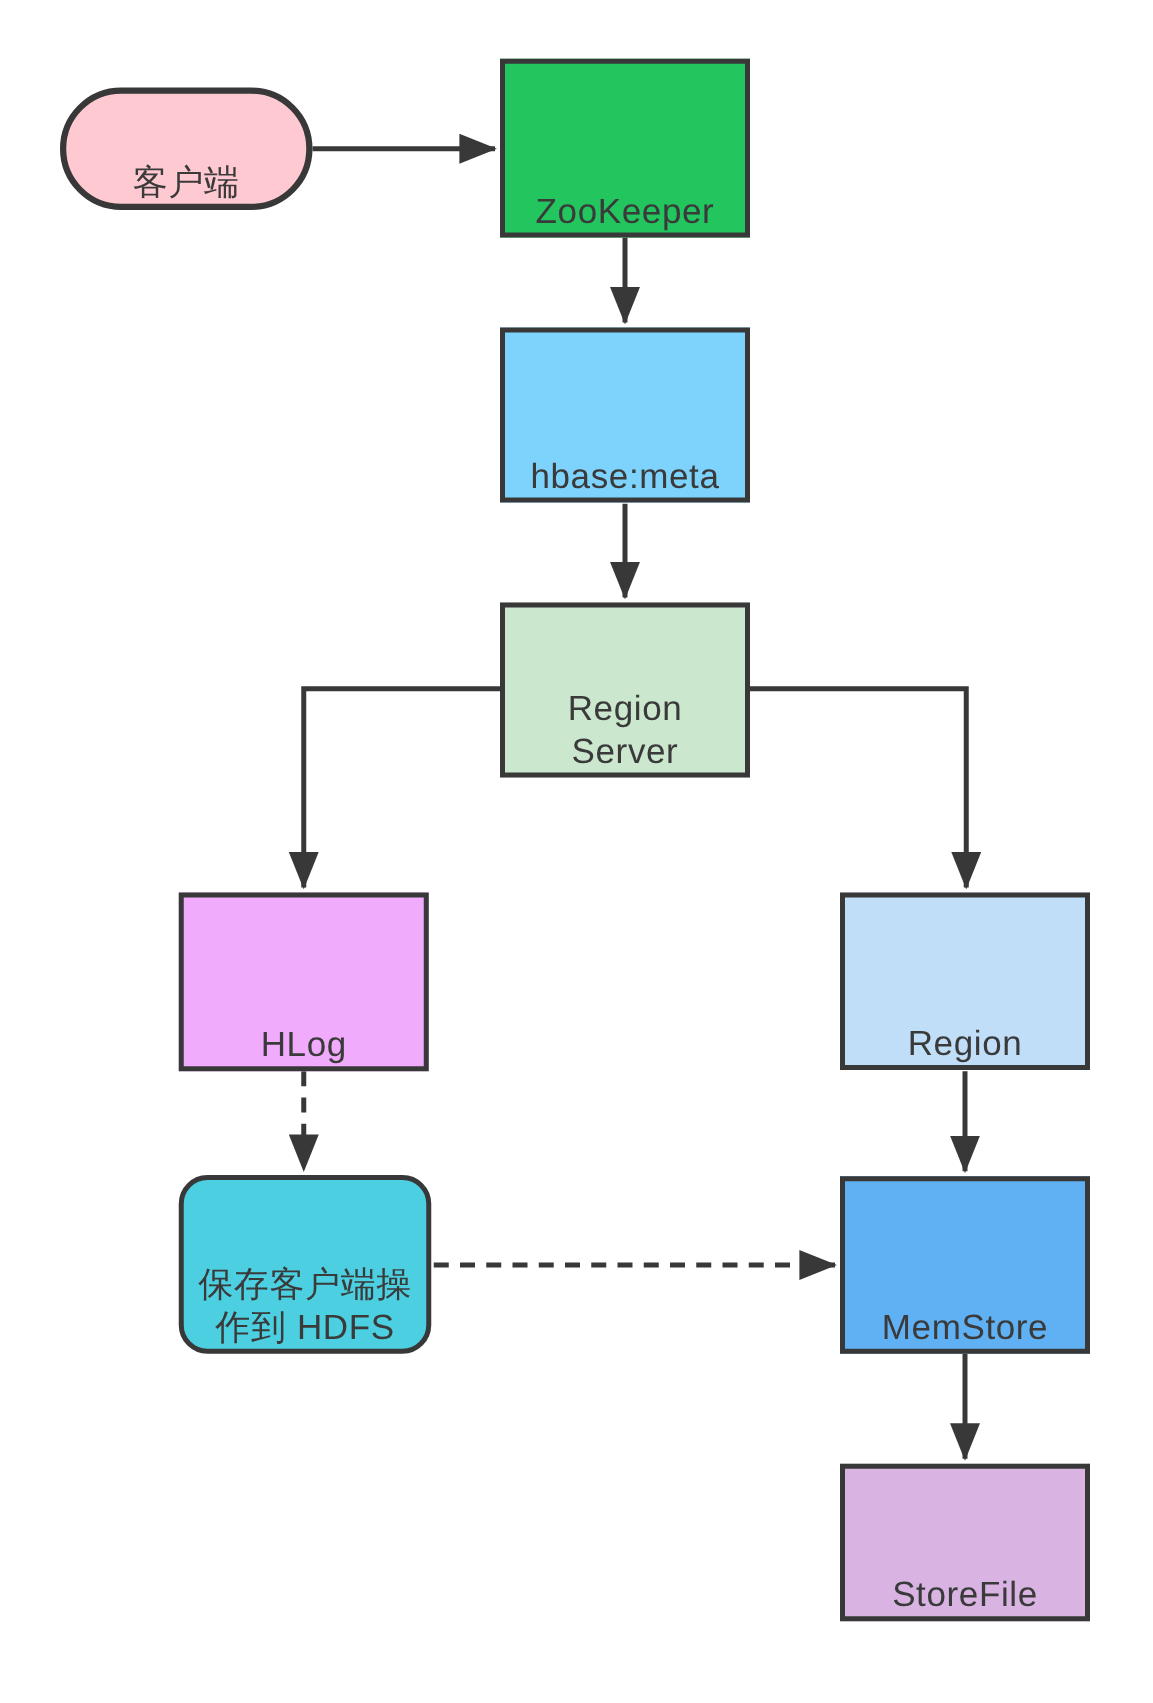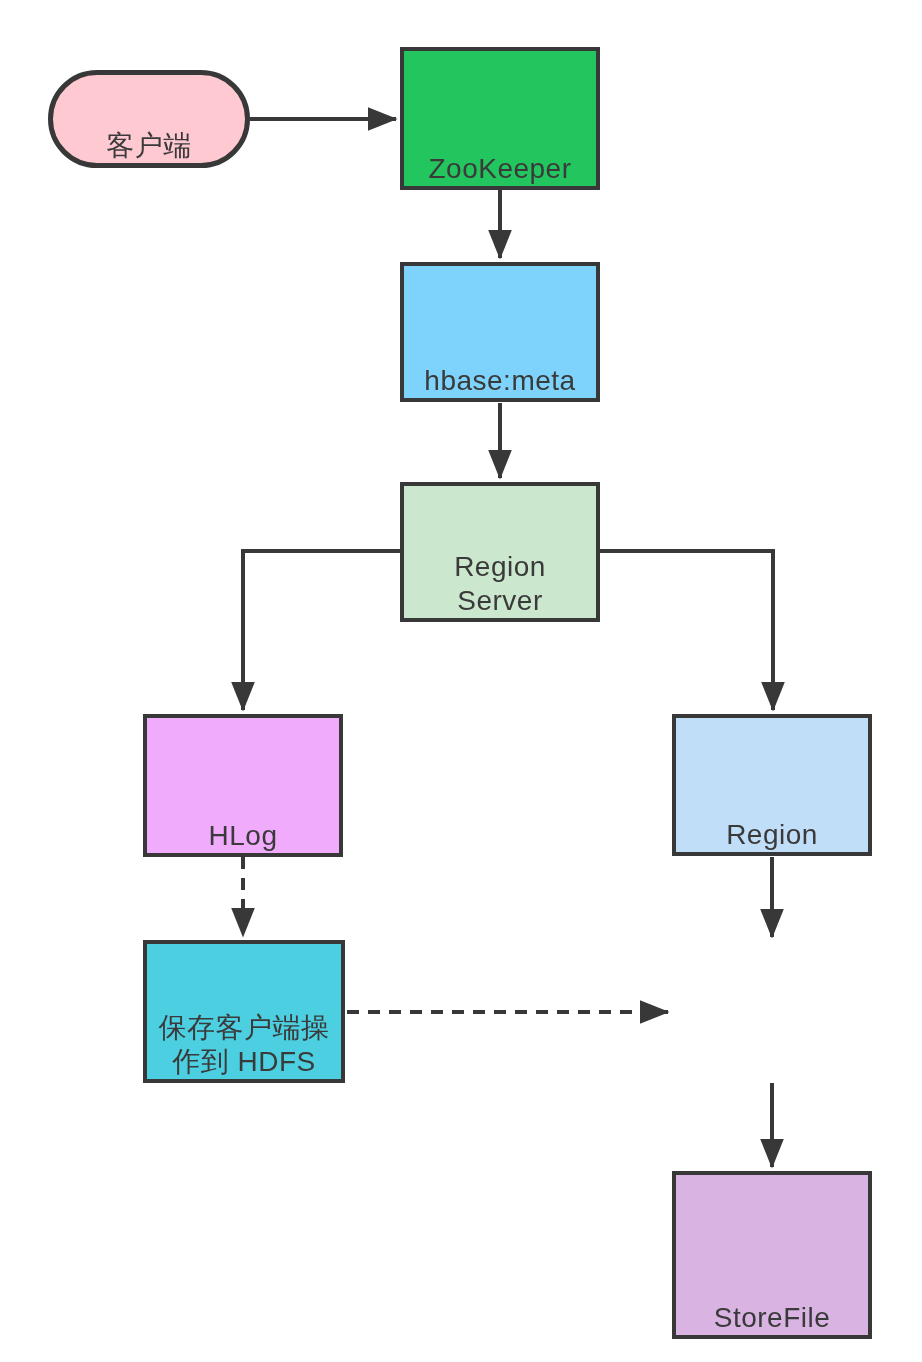--- a/index.html
+++ b/index.html
@@ -96,23 +96,26 @@
   </div>
 
   <div class="node" style="left: 143px; top: 714px; width: 200px; height: 143px; background: #f0abfc;">
     <span class="label">HLog</span>
   </div>
 
   <div class="node" style="left: 672px; top: 714px; width: 200px; height: 142px; background: rgb(193, 222, 249);">
     <span class="label">Region</span>
   </div>
 
-  <div class="node" style="left: 143px; top: 940px; width: 202px; height: 143px; background: rgb(75, 207, 225);">
+  <div class="node" style="left: 143px; top: 940px; width: 202px; height: 143px; background: rgb(75, 207, 225); border-radius: 23px;">
     <span class="label">保存客户端操
 作到 HDFS</span>
   </div>
 
+  <div class="node" style="left: 672px; top: 941px; width: 200px; height: 142px; background: rgb(96, 177, 244);">
+    <span class="label">MemStore</span>
+  </div>
 
-  <div class="node" style="left: 672px; top: 1171px; width: 200px; height: 168px; background: rgb(217, 180, 227);">
+  <div class="node" style="left: 672px; top: 1171px; width: 200px; height: 126px; background: rgb(217, 180, 227);">
     <span class="label">StoreFile</span>
   </div>
 
 </div>
 
 </body></html>

